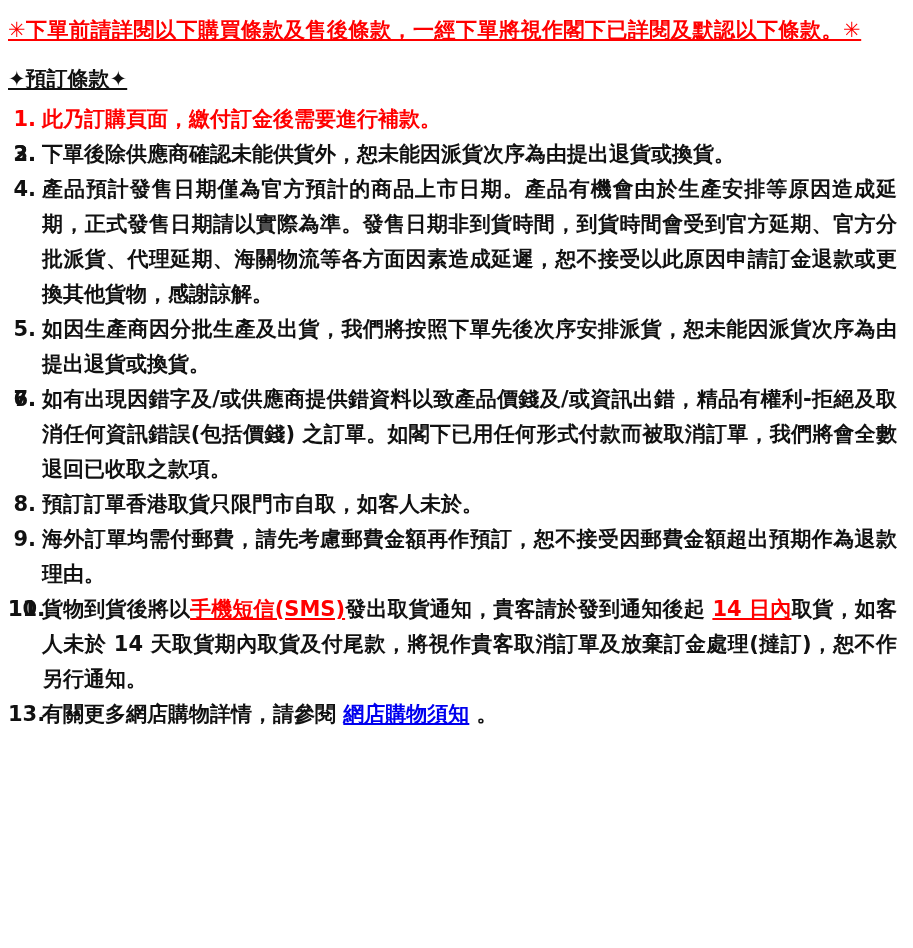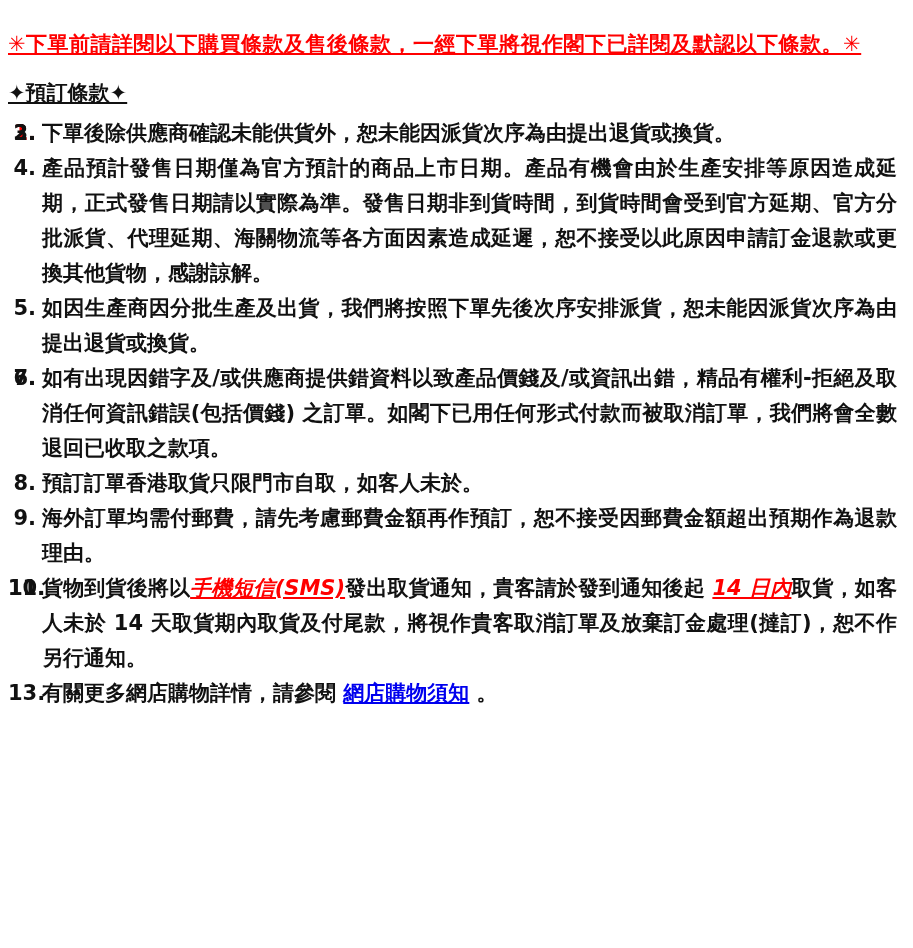--- a/index.html
+++ b/index.html
@@ -14,21 +14,21 @@
     font-family: "DejaVu Sans", sans-serif;
     font-weight: bold;
     color: var(--ink, #111111);
   }
   .doc {
     box-sizing: border-box;
     width: 913px;
     padding: 14px 16px 0 8px;
   }
   .notice-header {
-    margin: 16px 0 0 0;
+    margin: 2px 0 0 0;
     font-size: 21px;
     line-height: 28px;
     color: var(--red, #FF0000);
     text-decoration: underline;
     text-decoration-color: var(--red, #FF0000);
     letter-spacing: 0.5px;
   }
   .section-title {
     margin: 21px 0 0 0;
     font-size: 21px;
@@ -57,38 +57,37 @@
     text-align: right;
     white-space: nowrap;
   }
   ol.terms li.red, ol.terms li.red .num {
     color: var(--red, #FF0000);
   }
   .seg-red-underline {
     color: var(--red, #FF0000);
     text-decoration: underline;
     text-decoration-color: var(--red, #FF0000);
-    font-style: italic;
   }
   a.seg-link {
     color: var(--link, #0000EE);
     text-decoration: underline;
     cursor: pointer;
   }
 </style>
 </head>
 <body>
 
 <div class="doc">
   <p class="notice-header">✳下單前請詳閱以下購買條款及售後條款，一經下單將視作閣下已詳閱及默認以下條款。✳</p>
 
   <p class="section-title">✦預訂條款✦</p>
 
   <ol class="terms" id="terms-list">
-      <li class="red"><span class="num">1.</span></li>
+      <li class="red"><span class="num">1.</span><span>此乃訂購頁面，繳付訂金後需要進行補款。</span></li>
       <li><span class="num">2.</span></li>
       <li><span class="num">3.</span><span>下單後除供應商確認未能供貨外，恕未能因派貨次序為由提出退貨或換貨。</span></li>
       <li><span class="num">4.</span><span>產品預計發售日期僅為官方預計的商品上市日期。產品有機會由於生產安排等原因造成延期，正式發售日期請以實際為準。發售日期非到貨時間，到貨時間會受到官方延期、官方分批派貨、代理延期、海關物流等各方面因素造成延遲，恕不接受以此原因申請訂金退款或更換其他貨物，感謝諒解。</span></li>
       <li><span class="num">5.</span><span>如因生產商因分批生產及出貨，我們將按照下單先後次序安排派貨，恕未能因派貨次序為由提出退貨或換貨。</span></li>
       <li><span class="num">6.</span></li>
       <li><span class="num">7.</span><span>如有出現因錯字及/或供應商提供錯資料以致產品價錢及/或資訊出錯，精品有權利-拒絕及取消任何資訊錯誤(包括價錢) 之訂單。如閣下已用任何形式付款而被取消訂單，我們將會全數退回已收取之款項。</span></li>
       <li><span class="num">8.</span><span>預訂訂單香港取貨只限門市自取，如客人未於。</span></li>
       <li><span class="num">9.</span><span>海外訂單均需付郵費，請先考慮郵費金額再作預訂，恕不接受因郵費金額超出預期作為退款理由。</span></li>
       <li><span class="num">10.</span></li>
       <li><span class="num">11.</span><span>貨物到貨後將以</span><span class="seg-red-underline">手機短信(SMS)</span><span>發出取貨通知，貴客請於發到通知後起 </span><span class="seg-red-underline">14 日內</span><span>取貨，如客人未於 14 天取貨期內取貨及付尾款，將視作貴客取消訂單及放棄訂金處理(撻訂)，恕不作另行通知。</span></li>

